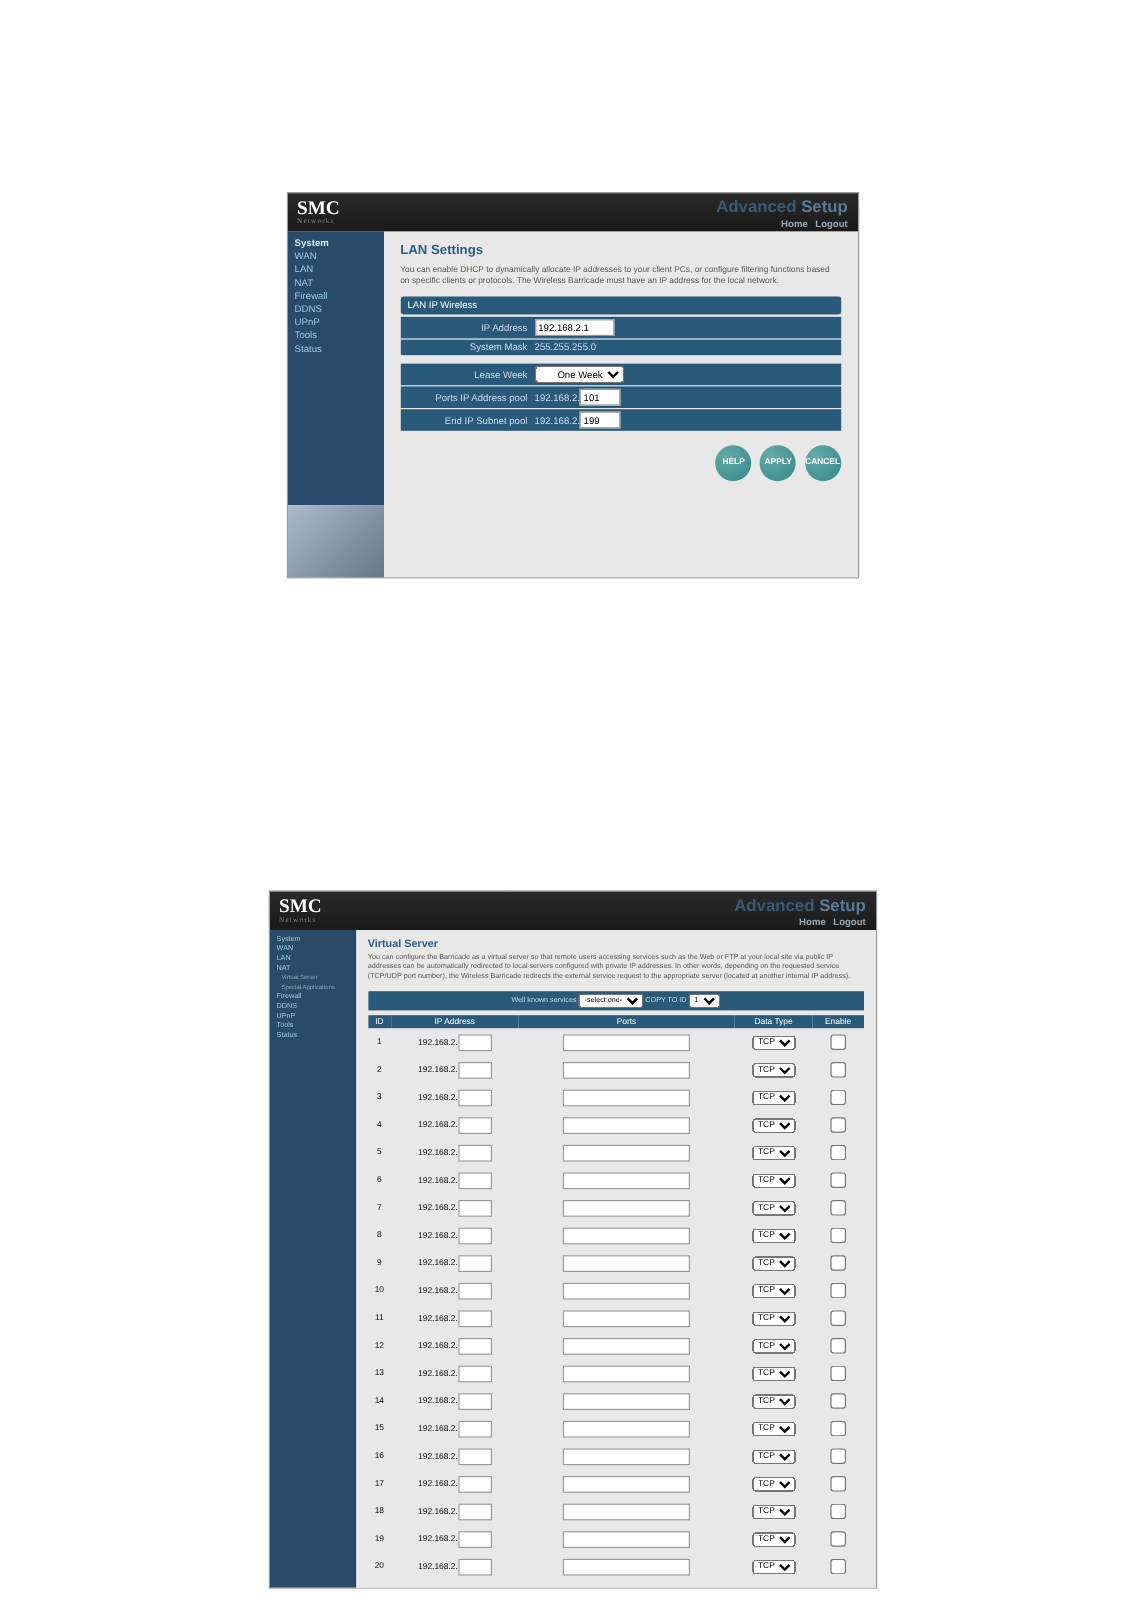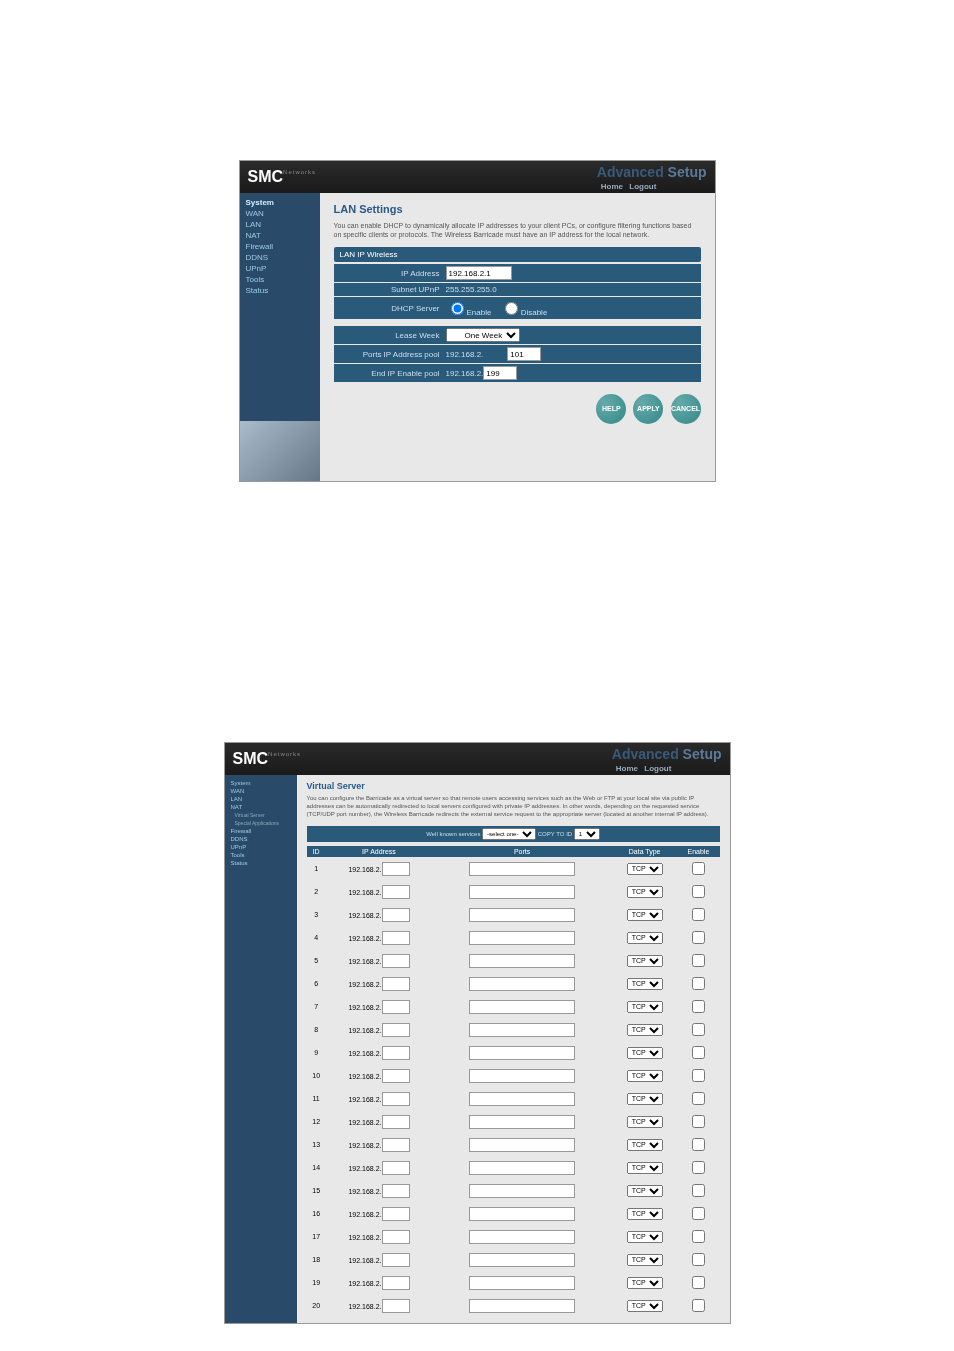--- a/index.html
+++ b/index.html
@@ -25,31 +25,32 @@
     display: flex;
     align-items: center;
     justify-content: space-between;
     padding: 0 8px;
   }
   .logo {
     color: #fff;
     font-weight: bold;
     font-size: 16px;
     display: flex;
-    flex-direction: row;
+    flex-direction: column;
     line-height: 1;
+    font-family: Liberation Serif, serif;
   }
   .logo .sub {
     font-size: 6px;
     color: #888;
     letter-spacing: 1px;
     font-weight: normal;
   }
   .header-right {
-    text-align: left;
+    text-align: right;
     font-size: 14px;
     font-weight: bold;
     color: #4a6a8a;
   }
   .header-right .adv {
     color: #3a5a7a;
   }
   .header-right .setup {
     color: #5a7a9a;
   }
@@ -280,44 +281,37 @@
       <div class="content">
         <h3>LAN Settings</h3>
         <div class="desc">You can enable DHCP to dynamically allocate IP addresses to your client PCs, or configure filtering functions based on specific clients or protocols. The Wireless Barricade must have an IP address for the local network.</div>
 
         <div class="panel">LAN IP Wireless</div>
         <div class="form-row">
           <div class="label">IP Address</div>
           <input type="text" value="192.168.2.1" style="">
         </div>
         <div class="form-row">
-          <div class="label">Subnet UPnP</div>
+          <div class="label">System Mask</div>
           <span>255.255.255.0</span>
-        </div>
-        <div class="form-row">
-          <div class="label">DHCP Server</div>
-          <div class="radio-group">
-            <label><input type="radio" checked="" style=""><span>Enable</span></label>
-            <label><input type="radio" style=""><span>Disable</span></label>
-          </div>
         </div>
 
         <div style="height:6px"></div>
 
         <div class="form-row">
           <div class="label">Lease Week</div>
           <select><option>One Week</option></select>
         </div>
         <div class="form-row">
           <div class="label">Ports IP Address pool</div>
           <span>192.168.2.</span>
-          <input type="text" style="width: 28px; margin-left: 24px;" value="101">
+          <input type="text" style="width: 28px;" value="101">
         </div>
         <div class="form-row">
-          <div class="label">End IP Enable pool</div>
+          <div class="label">End IP Subnet pool</div>
           <span>192.168.2.</span>
           <input type="text" style="width: 28px;" value="199">
         </div>
 
         <div class="buttons">
           <span class="btn">HELP</span>
           <span class="btn">APPLY</span>
           <span class="btn">CANCEL</span>
         </div>
       </div>

